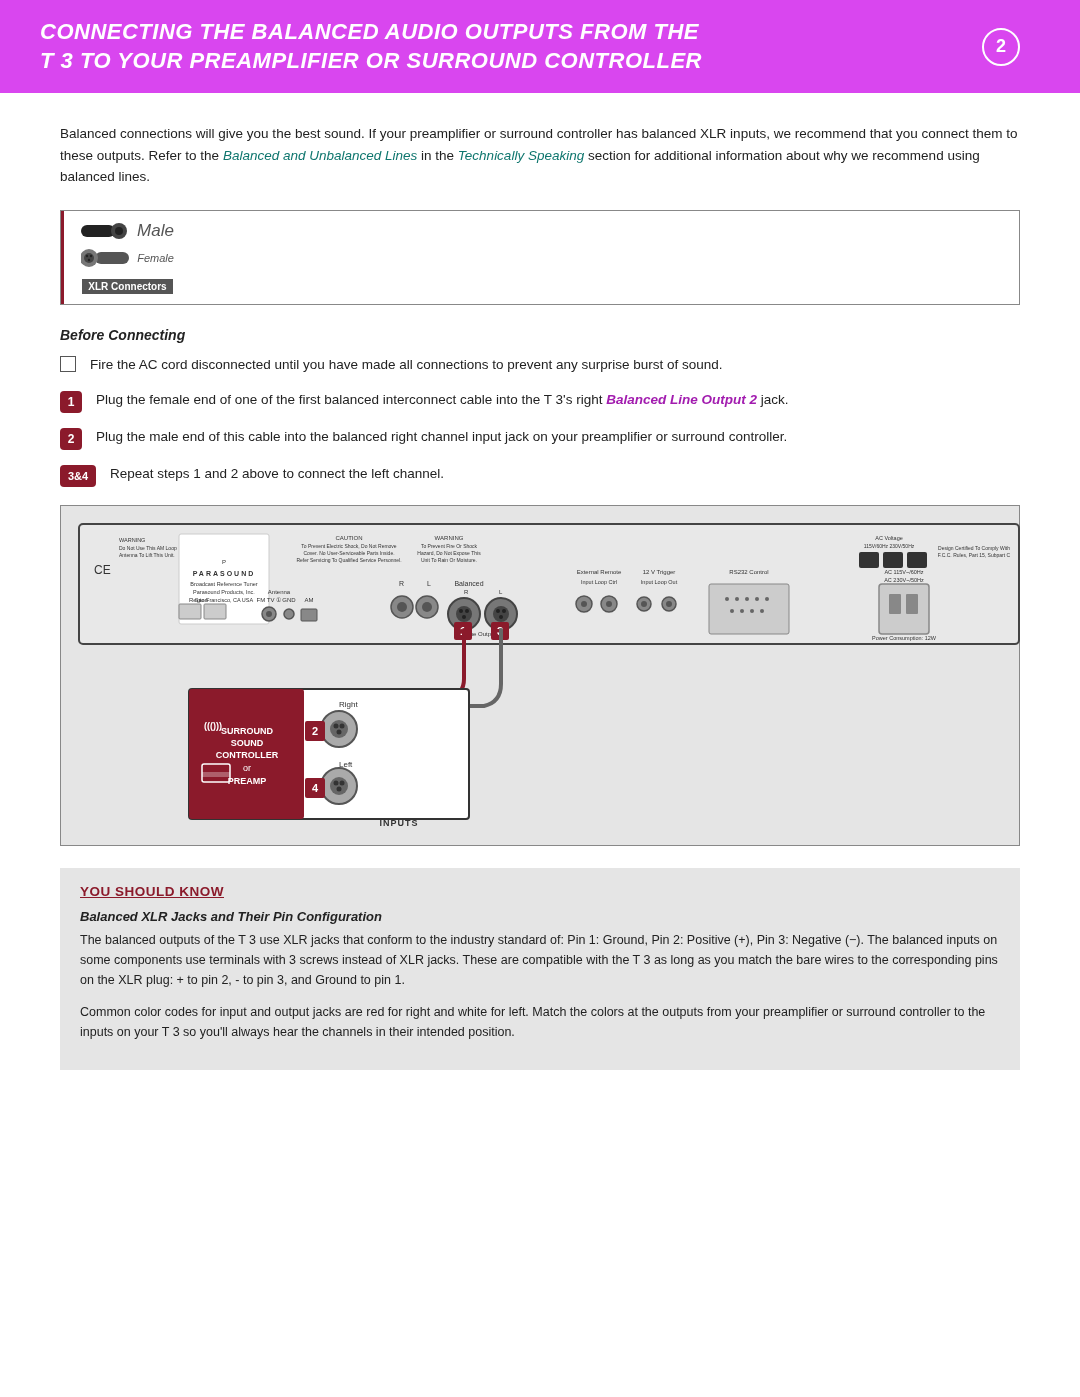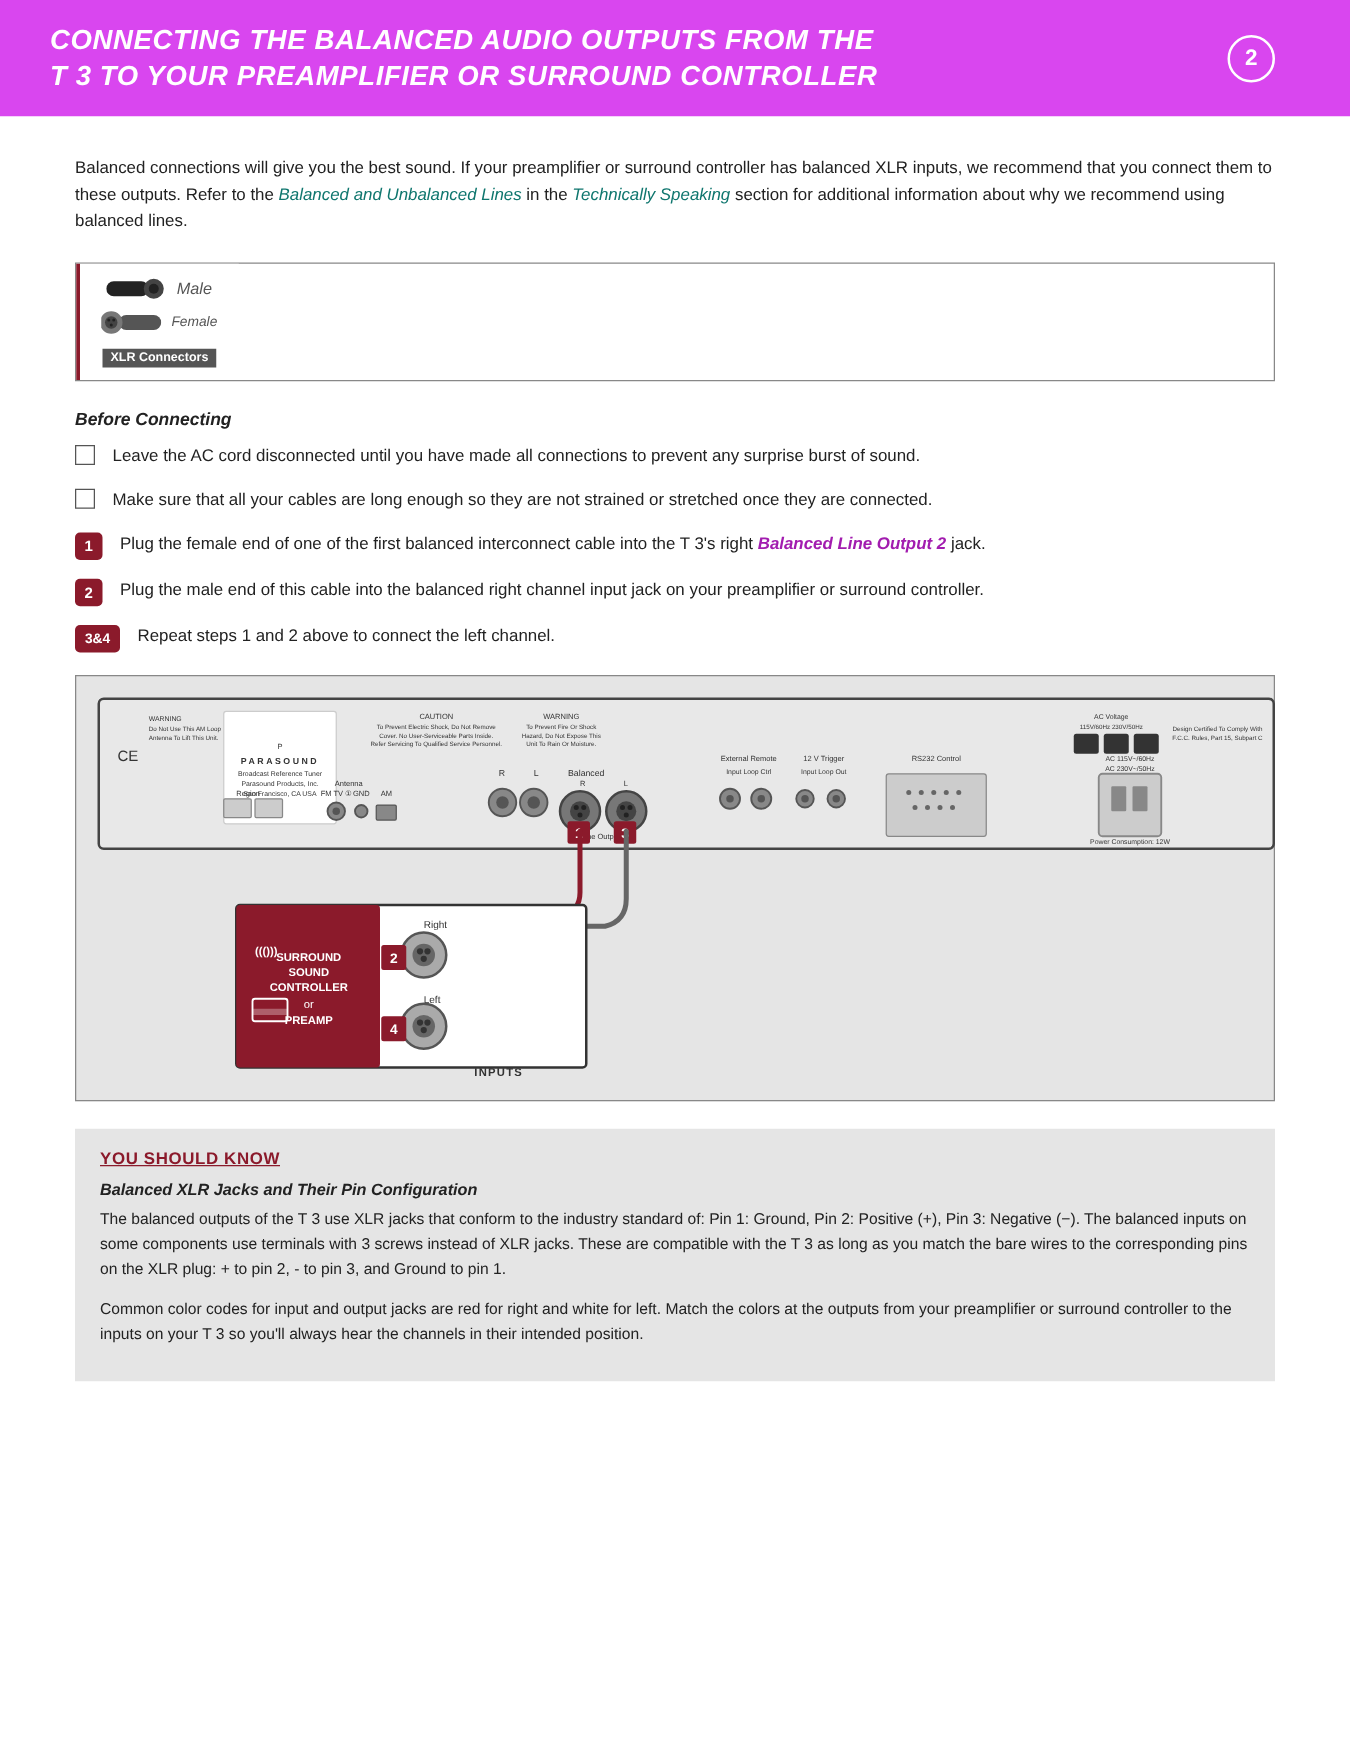--- a/index.html
+++ b/index.html
@@ -246,48 +246,44 @@
   </p>
 
   <div class="need-box">
     <div class="need-box-right">
       <div class="connector-item">
         <svg width="48" height="20" viewBox="0 0 48 20">
           <rect x="0" y="4" width="34" height="12" rx="6" fill="#222"></rect>
           <circle cx="38" cy="10" r="8" fill="#444"></circle>
           <circle cx="38" cy="10" r="4" fill="#222"></circle>
         </svg>
-        <span class="connector-label-text" style="font-style:italic;font-size:13px;color:#555;">Male</span>
+        <span class="connector-label-text" style="font-style:italic;font-size:17px;color:#555;">Male</span>
       </div>
       <div class="connector-item">
         <svg width="48" height="22" viewBox="0 0 48 22">
           <rect x="14" y="5" width="34" height="12" rx="6" fill="#555"></rect>
           <circle cx="8" cy="11" r="9" fill="#777"></circle>
           <circle cx="8" cy="11" r="5" fill="#444"></circle>
           <circle cx="6" cy="9" r="1.2" fill="#222"></circle>
           <circle cx="10" cy="9" r="1.2" fill="#222"></circle>
           <circle cx="8" cy="13" r="1.2" fill="#222"></circle>
         </svg>
         <span class="connector-label-text" style="font-style:italic;font-size:11px;color:#555;">Female</span>
       </div>
       <div class="xlr-connector-label">XLR Connectors</div>
     </div>
   </div>
 
   <div class="section-title-italic">Before Connecting</div>
 
   <div class="checkbox-item">
     <div class="checkbox-box"></div>
-    <div class="checkbox-text">Leave the AC cord disconnected until you have made all connections to prevent any surprise burst of sound.</div>
-  </div>
-
-  <div class="checkbox-item">
-    <div class="checkbox-box"></div>
-    <div class="checkbox-text">Make sure that all your cables are long enough so they are not strained or stretched once they are connected.</div>
-  </div>
+    <div class="checkbox-text">Fire the AC cord disconnected until you have made all connections to prevent any surprise burst of sound.</div>
+  </div>
+
 
 
   <div class="step-item">
     <div class="step-badge">1</div>
     <div class="step-text">
       <span>Plug the female end of one of the first balanced interconnect cable into the T 3's right</span>
       <span class="link-text">Balanced Line Output 2</span>
       <span> </span><span>jack.</span>
     </div>
   </div>

